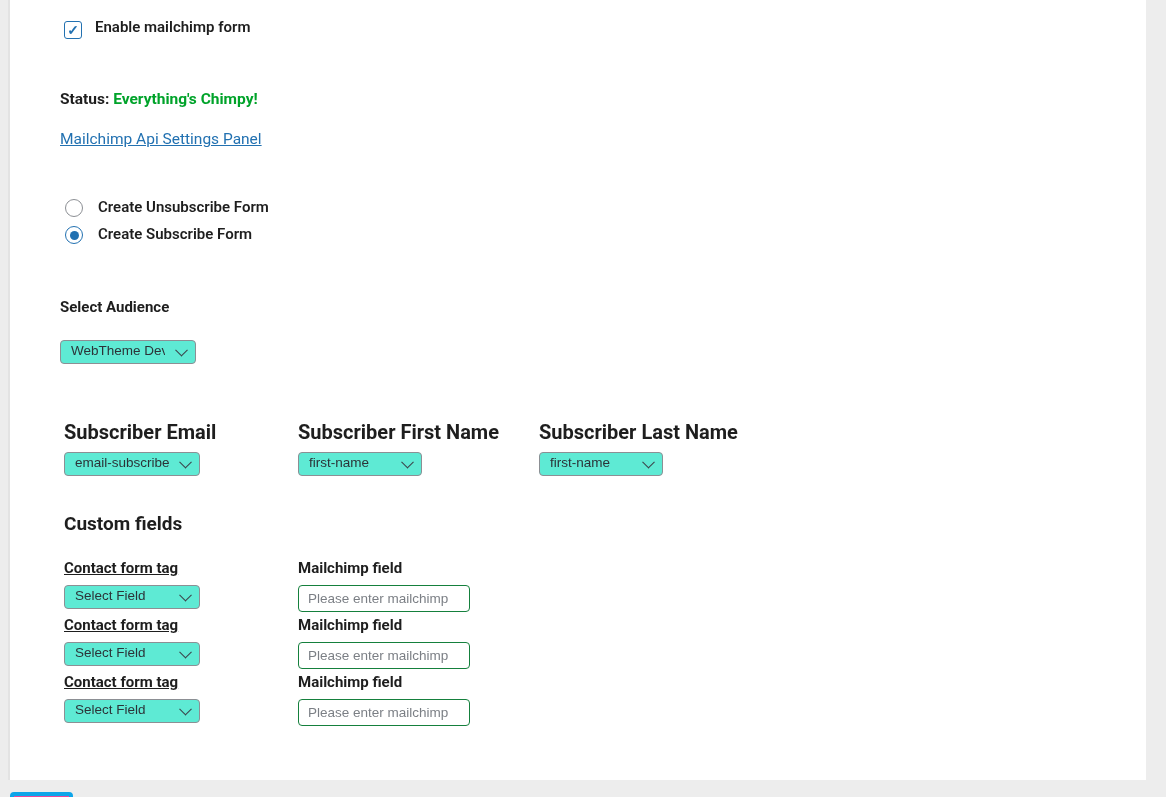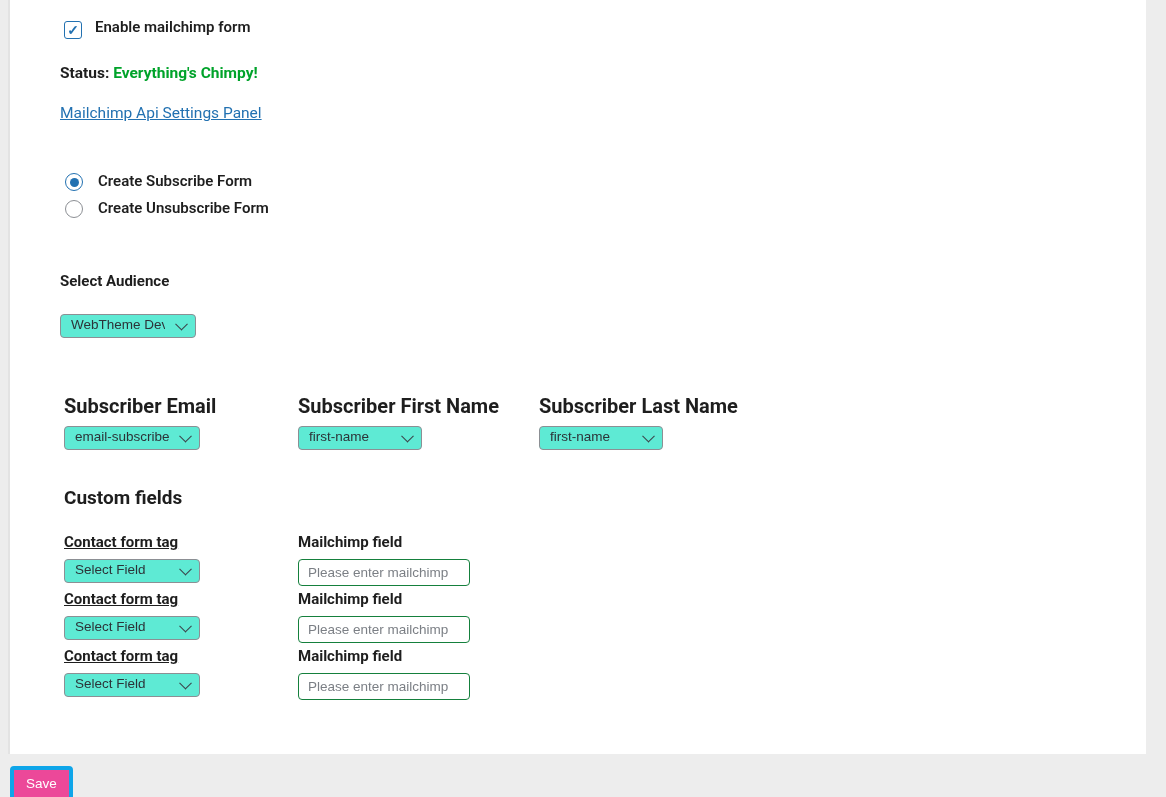--- a/index.html
+++ b/index.html
@@ -38,21 +38,21 @@
       justify-content: center;
       cursor: pointer;
     }
     input[type="checkbox"]:checked::after {
       content: "✓";
       color: #2271b1;
       font-size: 14px;
       font-weight: 700;
     }
     .status-line {
-      margin-top: 22px;
+      margin-top: 48px;
       font-size: 15.5px;
       font-weight: 700;
     }
     .status-value { color: #00a32a; }
     .api-link {
       display: inline-block;
       margin-top: 22px;
       color: #2271b1;
       text-decoration: underline;
       font-size: 15.5px;
@@ -185,26 +185,26 @@
   </div>
 
   <div class="status-line">
     <span>Status: </span><span class="status-value">Everything's Chimpy!</span>
   </div>
 
   <a class="api-link">Mailchimp Api Settings Panel</a>
 
   <div class="radio-group">
     <label class="radio-option">
+      <input type="radio" name="formtype" style="">
+      <span>Create Unsubscribe Form</span>
+    </label>
+    <label class="radio-option">
       <input type="radio" name="formtype" checked="" style="">
       <span>Create Subscribe Form</span>
-    </label>
-    <label class="radio-option">
-      <input type="radio" name="formtype" style="">
-      <span>Create Unsubscribe Form</span>
     </label>
   </div>
 
   <div class="section-label">Select Audience</div>
   <div class="select-wrap select-sm">
     <select>
       <option>WebTheme Dev</option>
     </select>
   </div>
 

